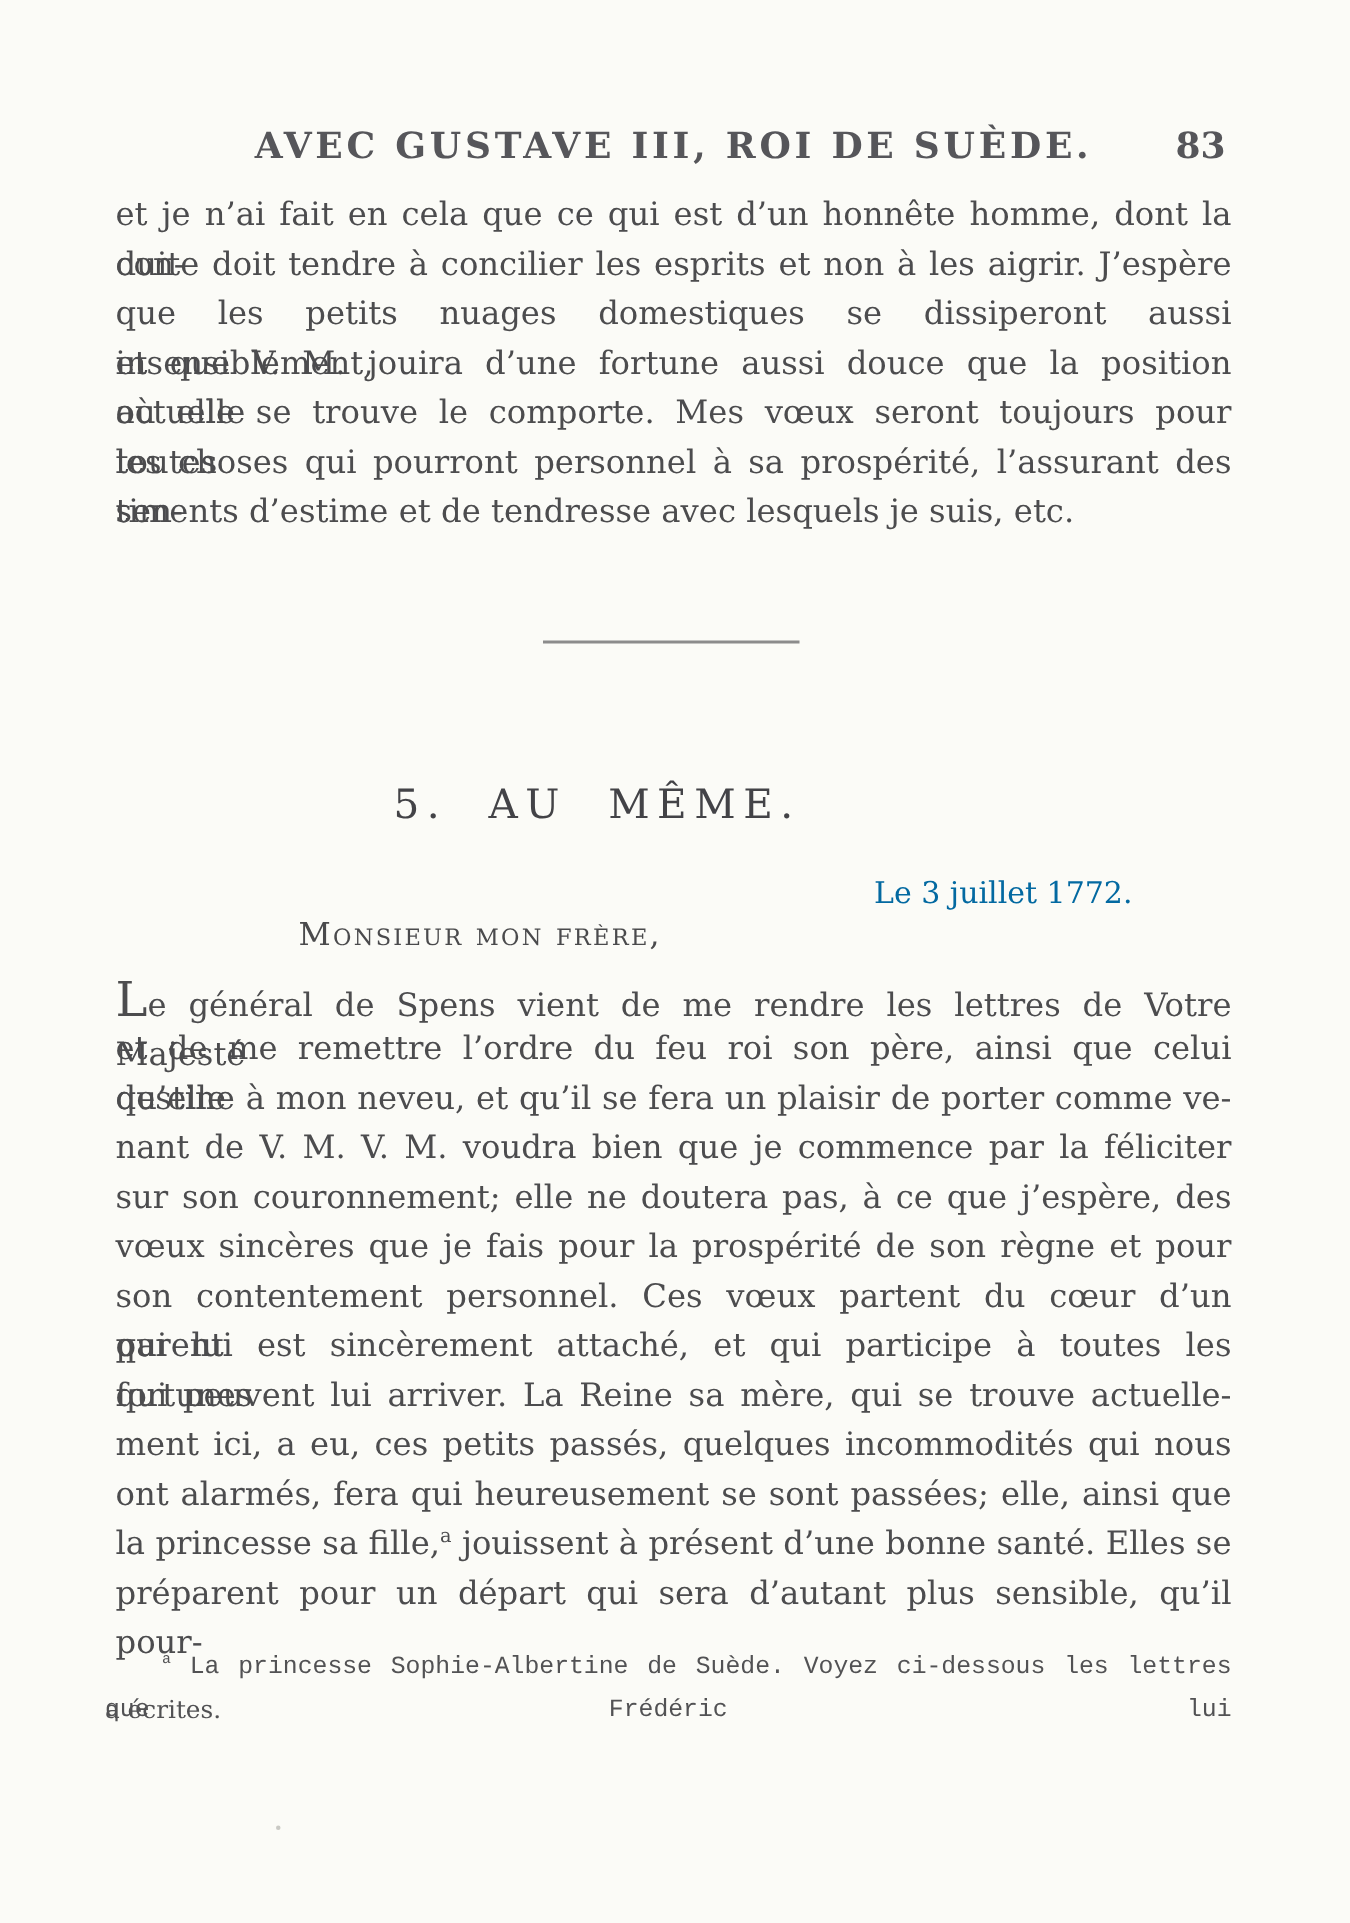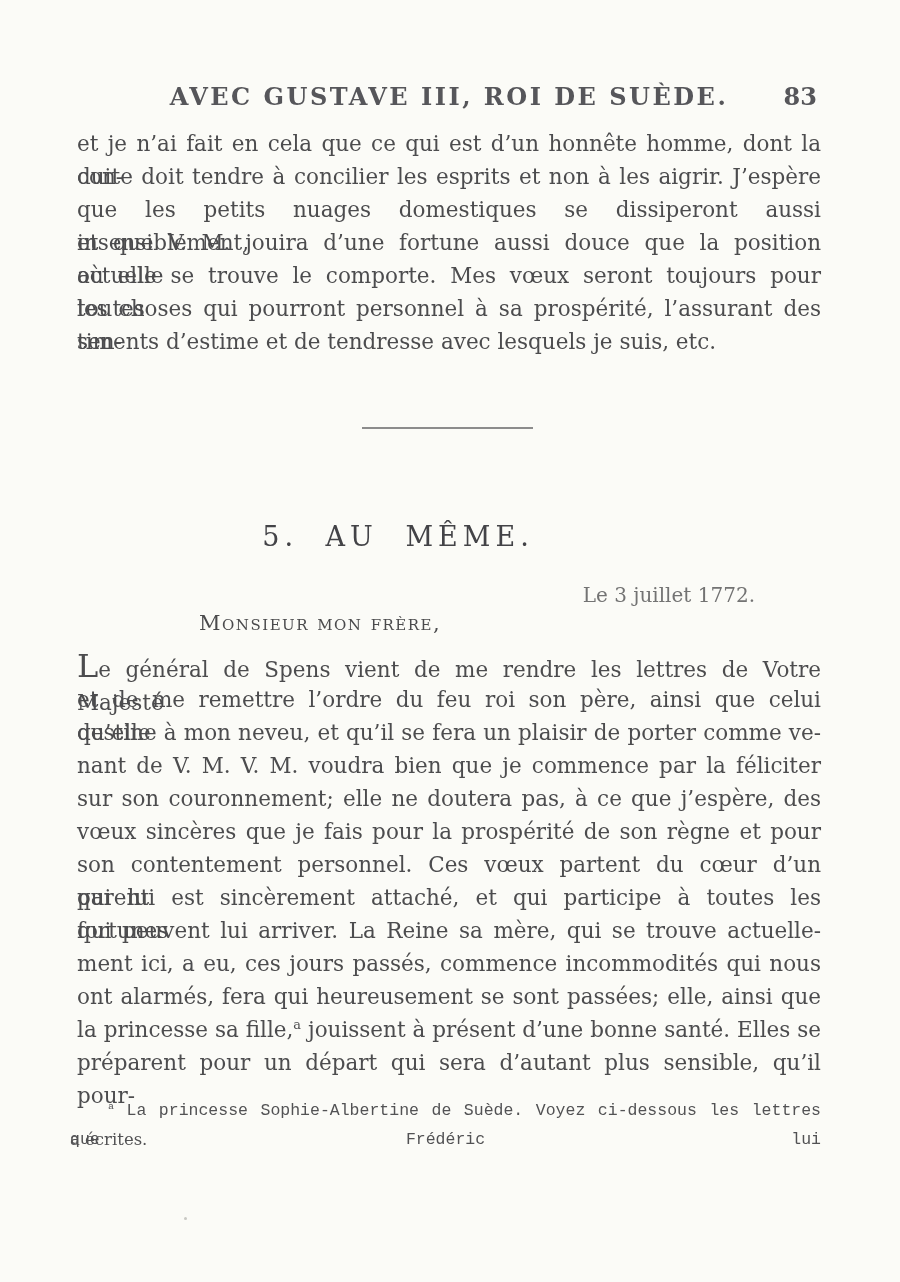--- a/index.html
+++ b/index.html
@@ -68,21 +68,21 @@
     font-weight: normal;
     letter-spacing: 5px;
     word-spacing: 14px;
     color: #434347;
   }
 
   .dateline {
     position: absolute;
     top: 583px; right: 145px;
     font-size: 20px;
-    color: #737373;
+    color: #0369a1;
   }
 
   .salutation {
     position: absolute;
     left: 199px; top: 611px;
     font-size: 21px;
     font-variant: small-caps;
     letter-spacing: 1.5px;
     color: #4a4a4c;
   }
@@ -158,21 +158,21 @@
     </div>
     <div>
         <div class="line">et de me remettre l’ordre du feu roi son père, ainsi que celui qu’elle</div>
         <div class="line">destine à mon neveu, et qu’il se fera un plaisir de porter comme ve-</div>
         <div class="line">nant de V. M. V. M. voudra bien que je commence par la féliciter</div>
         <div class="line">sur son couronnement; elle ne doutera pas, à ce que j’espère, des</div>
         <div class="line">vœux sincères que je fais pour la prospérité de son règne et pour</div>
         <div class="line">son contentement personnel. Ces vœux partent du cœur d’un parent</div>
         <div class="line">qui lui est sincèrement attaché, et qui participe à toutes les fortunes</div>
         <div class="line">qui peuvent lui arriver. La Reine sa mère, qui se trouve actuelle-</div>
-        <div class="line">ment ici, a eu, ces jours passés, commence incommodités qui nous</div>
+        <div class="line">ment ici, a eu, ces petits passés, quelques incommodités qui nous</div>
         <div class="line">ont alarmés, fera qui heureusement se sont passées; elle, ainsi que</div>
         <div class="line">la princesse sa fille,<sup>a</sup> jouissent à présent d’une bonne santé. Elles se</div>
         <div class="line">préparent pour un départ qui sera d’autant plus sensible, qu’il pour-</div>
       </div>
   </div>
 
   <div class="footnote">
       <div class="line"><sup>a</sup> La princesse Sophie-Albertine de Suède. Voyez ci-dessous les lettres que Frédéric lui</div>
       <div class="line last">a écrites.</div>
     </div>

